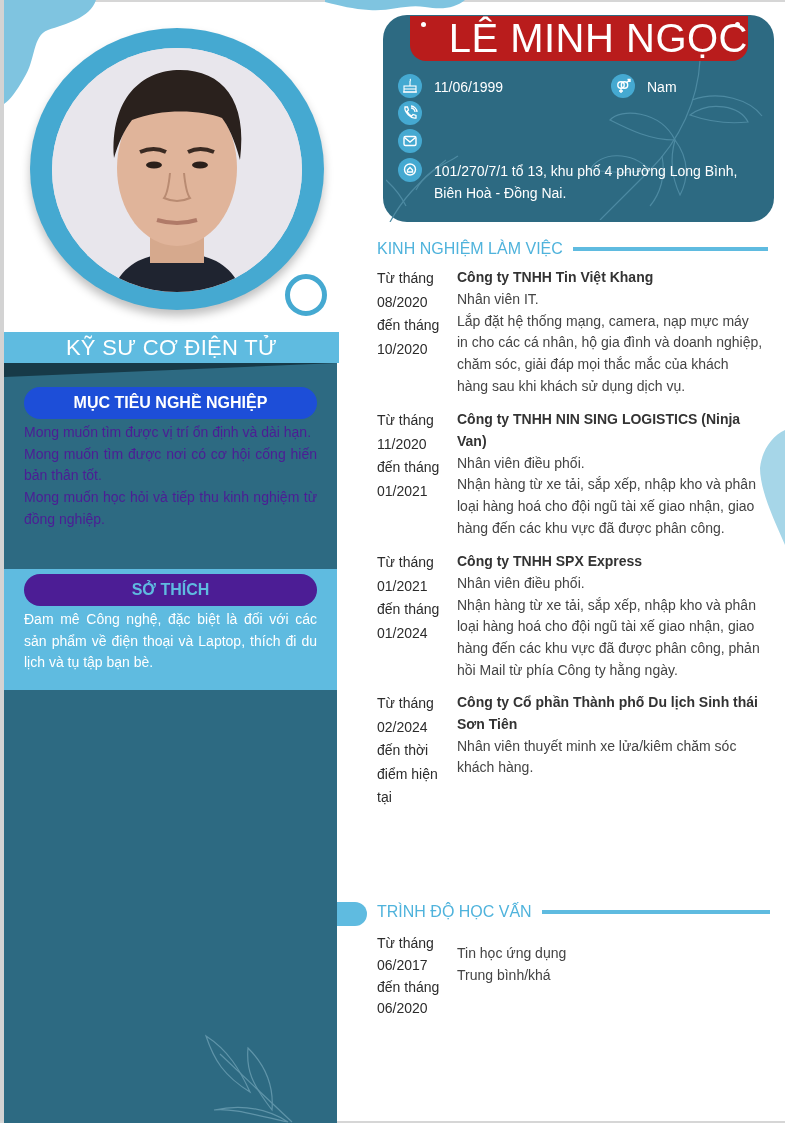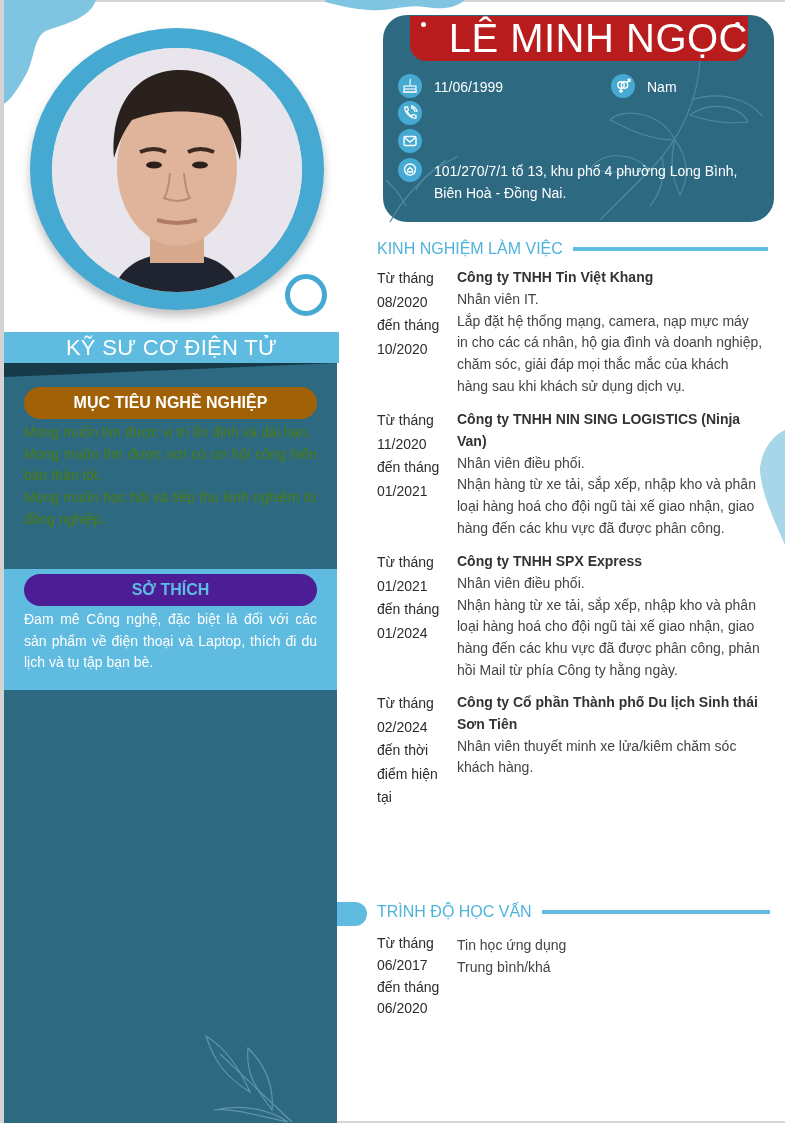--- a/index.html
+++ b/index.html
@@ -21,22 +21,22 @@
   .title-bar { position: absolute; left: 4px; top: 332px; width: 335px; height: 31px; background: #5fbbe0; display:flex; align-items:center; justify-content:center; }
   .title-bar span { color: #fff; font-size: 22px; letter-spacing: 0.3px; }
   .title-shadow { position: absolute; left: 4px; top: 363px; width: 333px; height: 14px; }
 
   .photo-wrap { position: absolute; left: 30px; top: 28px; width: 294px; height: 282px; }
   .photo-ring { position: absolute; left: 0; top: 0; width: 294px; height: 282px; border-radius: 50%; background: #45a9d1; box-shadow: 0 6px 10px rgba(0,0,0,0.25); }
   .photo-inner { position: absolute; left: 22px; top: 20px; width: 250px; height: 244px; border-radius: 50%; background: #e6e4ea; overflow: hidden; }
   .photo-dot { position: absolute; left: 255px; top: 246px; width: 42px; height: 42px; border-radius: 50%; background: #fff; border: 5px solid #45a9d1; }
 
   .section-pill { position: absolute; height: 32px; border-radius: 16px; display:flex; align-items:center; justify-content:center; font-weight: bold; font-size: 16px; }
-  .pill-goal { left: 24px; top: 387px; width: 293px; background: #a16207; color: #fff; }
-  .goal-text { position: absolute; left: 24px; top: 422px; width: 293px; color: #4d7c0f; font-size: 14px; line-height: 21.7px; text-align: justify; }
+  .pill-goal { left: 24px; top: 387px; width: 293px; background: #1d4ed8; color: #fff; }
+  .goal-text { position: absolute; left: 24px; top: 422px; width: 293px; color: #4c1d95; font-size: 14px; line-height: 21.7px; text-align: justify; }
 
   .hobby-block { position: absolute; left: 4px; top: 569px; width: 333px; height: 121px; background: #5fbbe0; }
   .pill-hobby { left: 24px; top: 574px; width: 293px; background: #4c1d95; color: #5fbbe0; }
   .hobby-text { position: absolute; left: 24px; top: 609px; width: 293px; color: #ffffff; font-size: 14px; line-height: 21.7px; text-align: justify; }
 
   .leaf-bottom { position: absolute; left: 200px; top: 1030px; width: 100px; height: 93px; }
 
   
   .card { position: absolute; left: 383px; top: 15px; width: 391px; height: 207px; border-radius: 24px; background: #2d6a82; overflow: hidden; }
   .name-plate { position: absolute; left: 410px; top: 16px; width: 338px; height: 45px; background: #b91c1c; border-radius: 0 0 16px 16px; display:flex; align-items:center; justify-content:flex-end; }
@@ -264,16 +264,16 @@
 </div>
 
 <div class="entry" style="top:933px;">
   <div class="date" style="line-height:21.8px;">
     <div>Từ tháng</div>
     <div>06/2017</div>
     <div>đến tháng</div>
     <div>06/2020</div>
   </div>
   <div class="body">
-    <div style="margin-top:2px;">Tin học ứng dụng</div>
+    <div style="margin-top:10px;">Tin học ứng dụng</div>
     <div>Trung bình/khá</div>
   </div>
 </div>
 
 </body></html>

